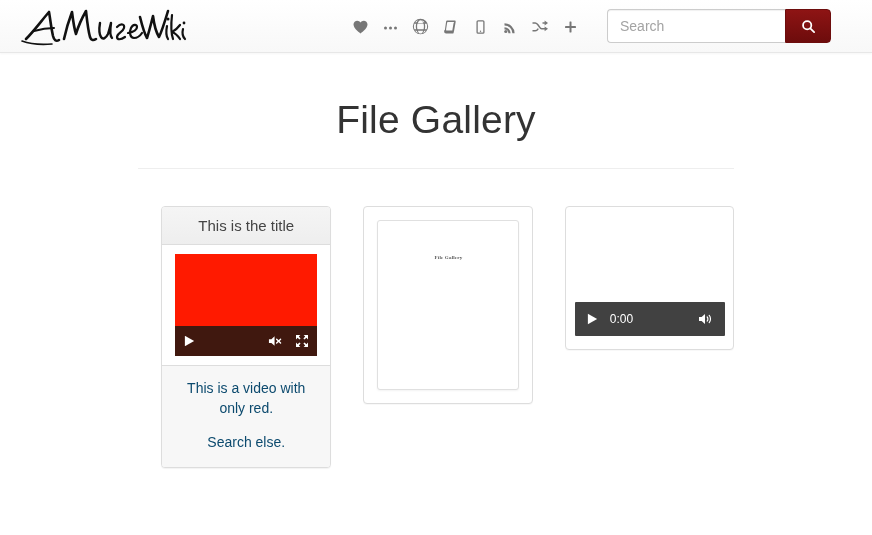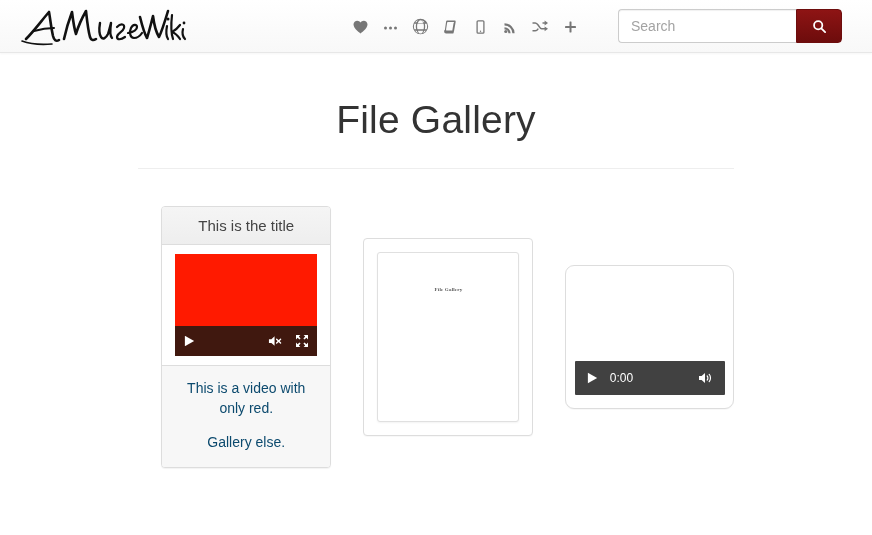--- a/index.html
+++ b/index.html
@@ -55,21 +55,21 @@
     display: flex;
     align-items: center;
     justify-content: center;
     color: #777777;
     cursor: pointer;
   }
   .nav-icon svg { display: block; fill: #777777; }
 
   .search-group {
     position: absolute;
-    right: 30px;
+    right: 41px;
     top: 9px;
     display: flex;
     height: 38px;
   }
   .search-input {
     width: 178px;
     height: 34px;
     box-sizing: border-box;
     border: 1px solid #cccccc;
     border-right: none;
@@ -117,21 +117,21 @@
   .title-rule {
     margin: 26px 0 0 0;
     border: 0;
     border-top: 1px solid #eeeeee;
   }
 
   
   .gallery {
     margin-top: 37px;
     display: flex;
-    align-items: center;
+    align-items: flex-start;
     gap: 32px;
     padding-left: 23px;
   }
 
   
   .panel {
     width: 178px;
     border: 1px solid #dddddd;
     border-radius: 4px;
     background: #ffffff;
@@ -224,21 +224,21 @@
     color: #555555;
     letter-spacing: .2px;
   }
 
   
   .audio-card {
     width: 178px;
     height: 144px;
     box-sizing: border-box;
     border: 1px solid #dddddd;
-    border-radius: 9px;
+    border-radius: 4px;
     background: #ffffff;
     box-shadow: 0 1px 1px rgba(0,0,0,.03);
     display: flex;
     align-items: flex-end;
     padding: 0 0 13px 0;
   }
   .audio-bar {
     width: 150px;
     height: 34px;
     margin: 0 auto;
@@ -405,21 +405,21 @@
                 <path d="M13 1H8.6l1.6 1.6-1.8 1.8 1.2 1.2 1.8-1.8L13 5.4z"></path>
                 <path d="M1 13h4.4L3.8 11.4l1.8-1.8-1.2-1.2-1.8 1.8L1 8.6z"></path>
                 <path d="M13 13H8.6l1.6-1.6-1.8-1.8 1.2-1.2 1.8 1.8L13 8.6z"></path>
               </svg>
             </div>
           </div>
         </div>
       </div>
       <div class="panel-footer">
         <p>This is a video with only red.</p>
-        <p>Gallery else.</p>
+        <p>Search else.</p>
       </div>
     </div>
 
     <div class="thumb">
       <div class="pdf-page">
         <div class="pdf-title">File Gallery</div>
       </div>
     </div>
 
     <div class="audio-card">

